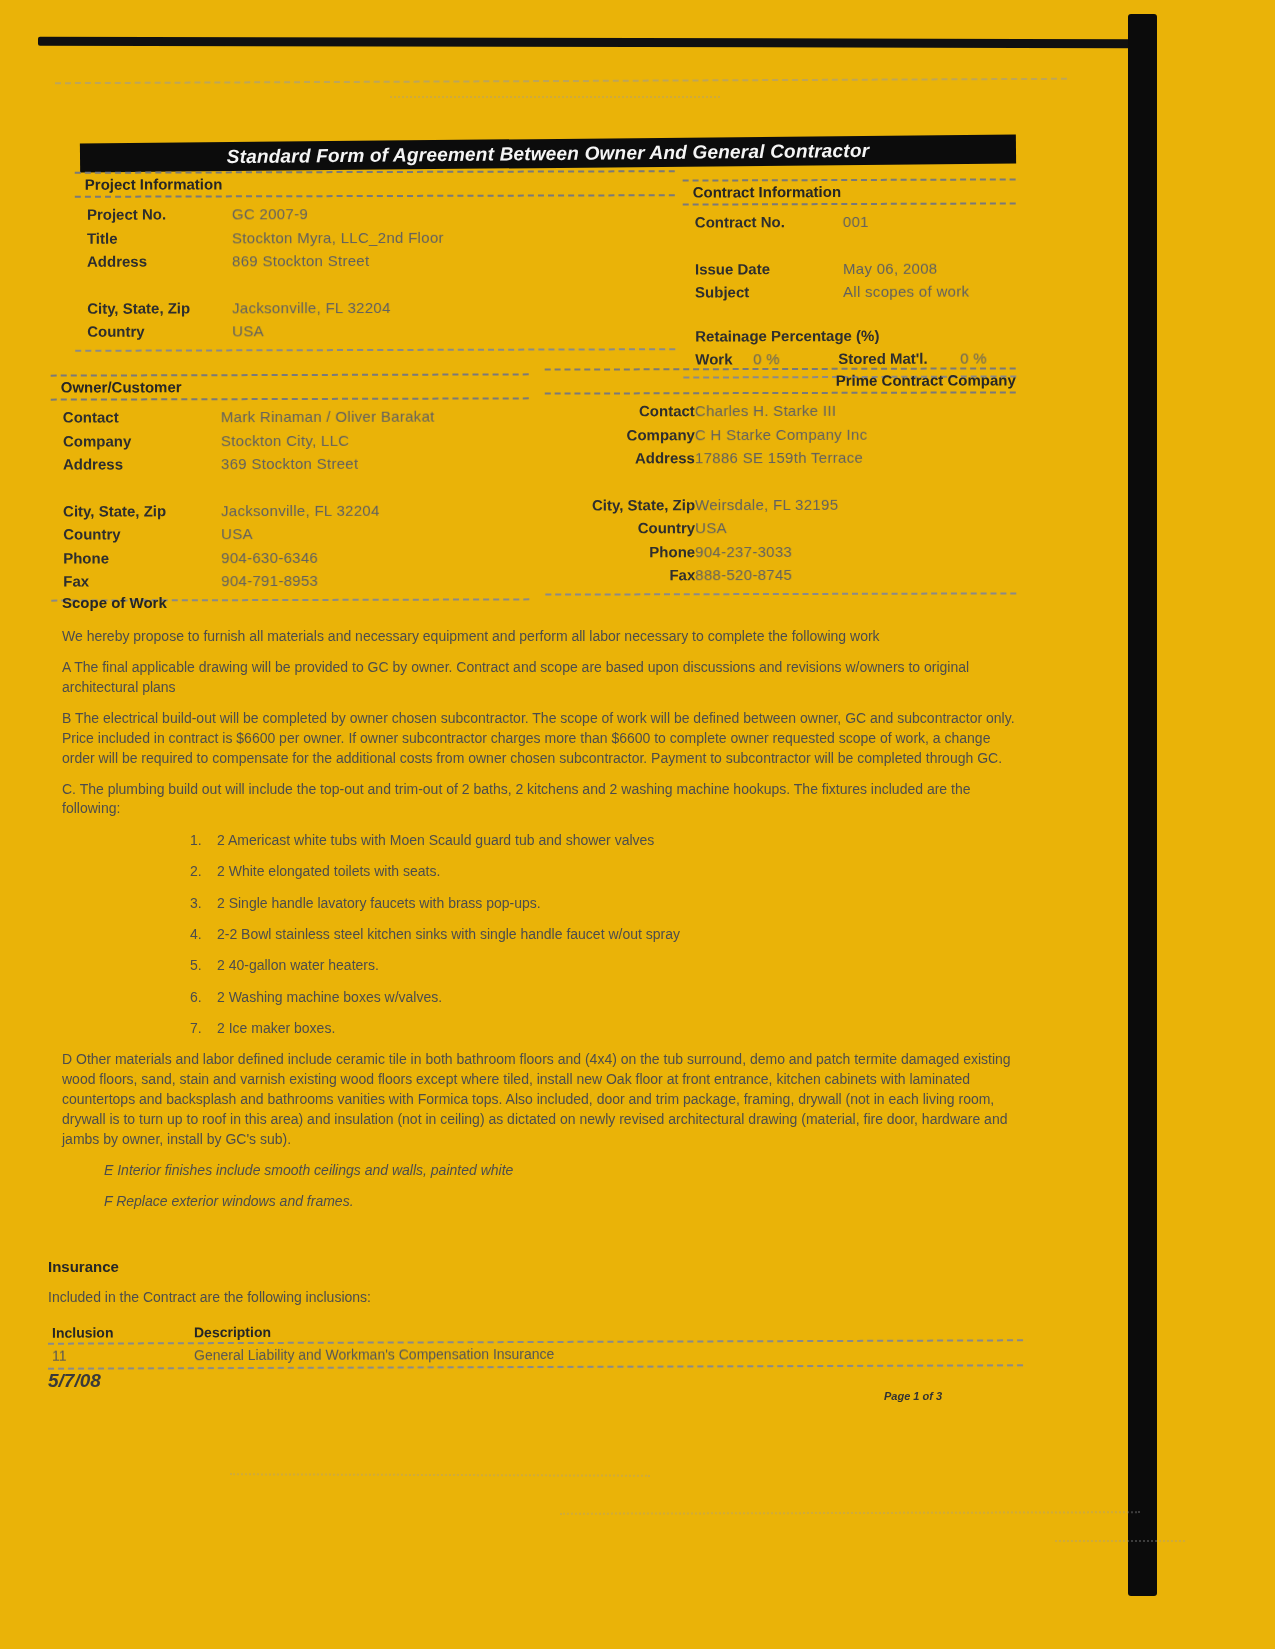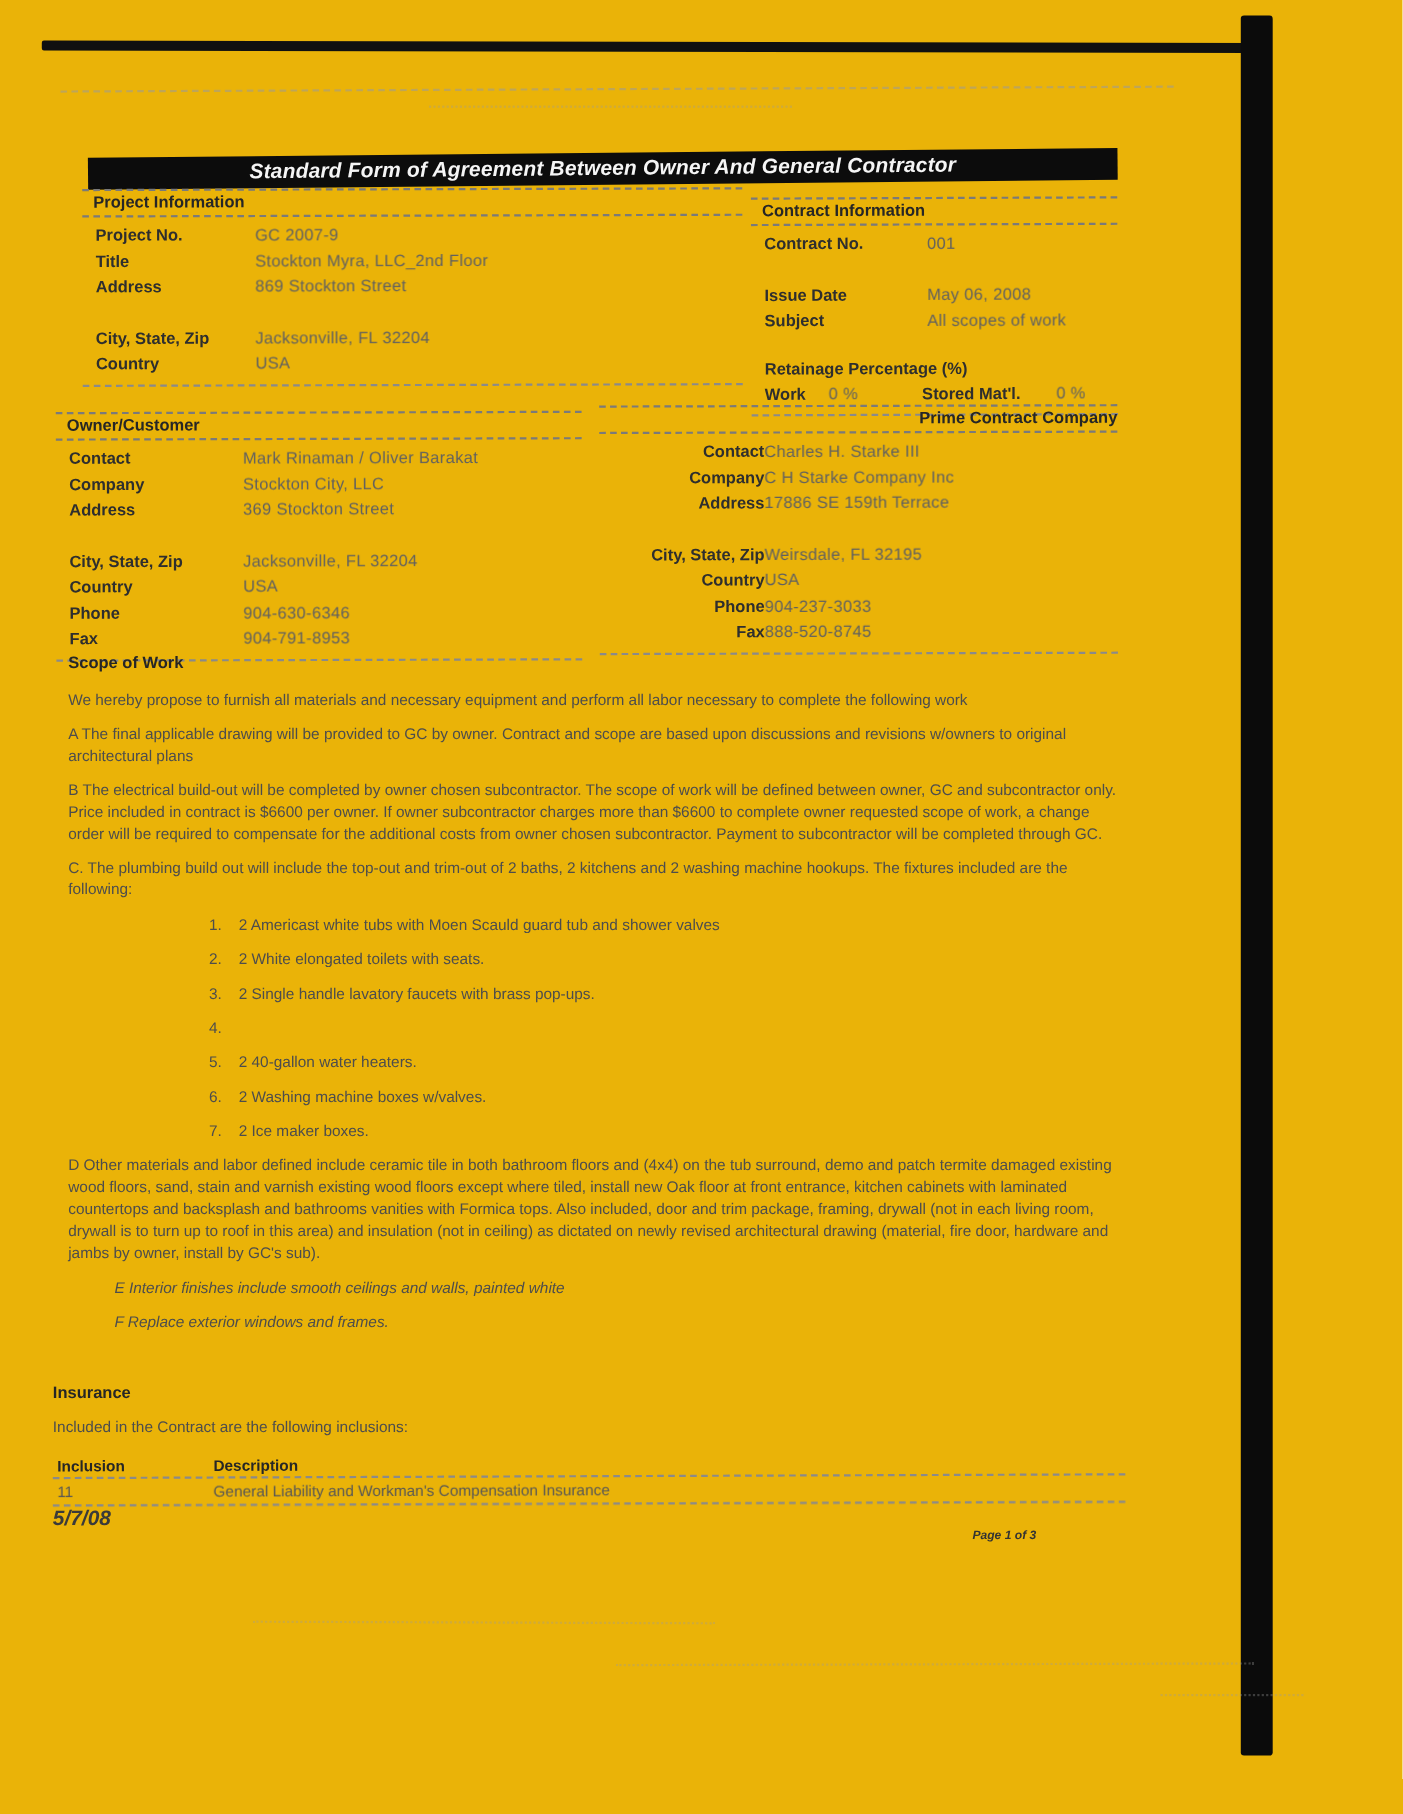--- a/index.html
+++ b/index.html
@@ -214,20 +214,21 @@
     <div class="fixture">
       <span class="fnum">2.</span>
       <span>2 White elongated toilets with seats.</span>
     </div>
     <div class="fixture">
       <span class="fnum">3.</span>
       <span>2 Single handle lavatory faucets with brass pop-ups.</span>
     </div>
     <div class="fixture">
       <span class="fnum">4.</span>
+      <span>2-2 Bowl stainless steel kitchen sinks with single handle faucet w/out spray</span>
     </div>
     <div class="fixture">
       <span class="fnum">5.</span>
       <span>2 40-gallon water heaters.</span>
     </div>
     <div class="fixture">
       <span class="fnum">6.</span>
       <span>2 Washing machine boxes w/valves.</span>
     </div>
     <div class="fixture">

